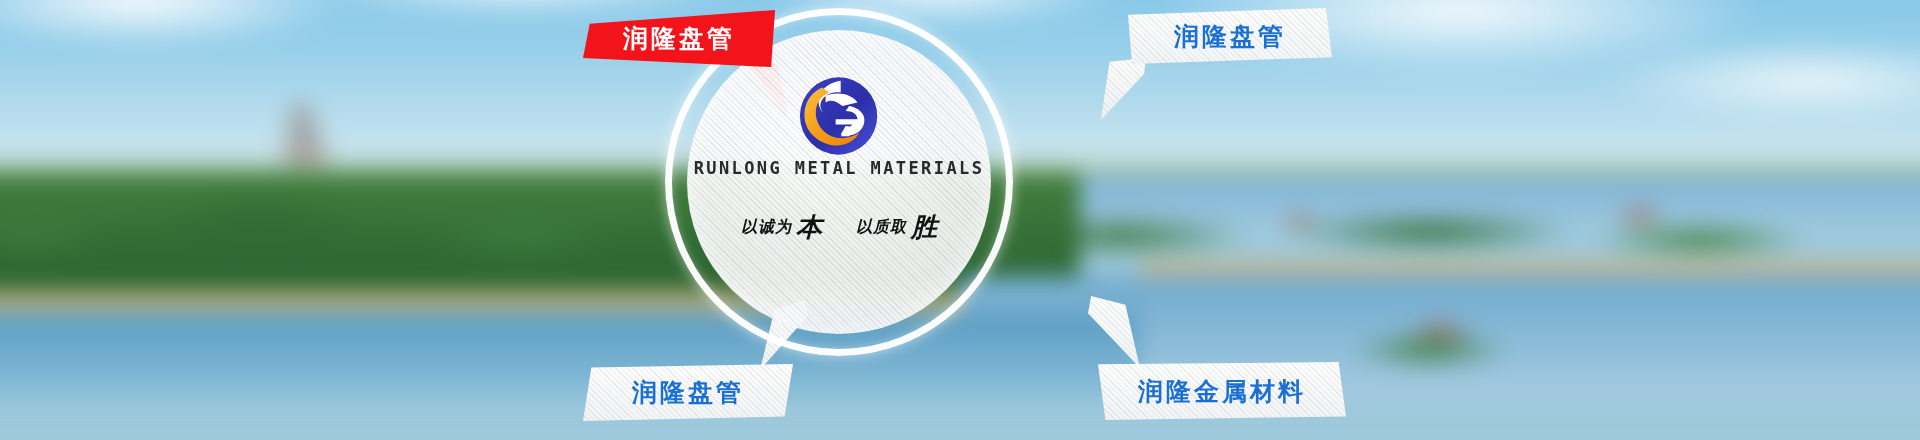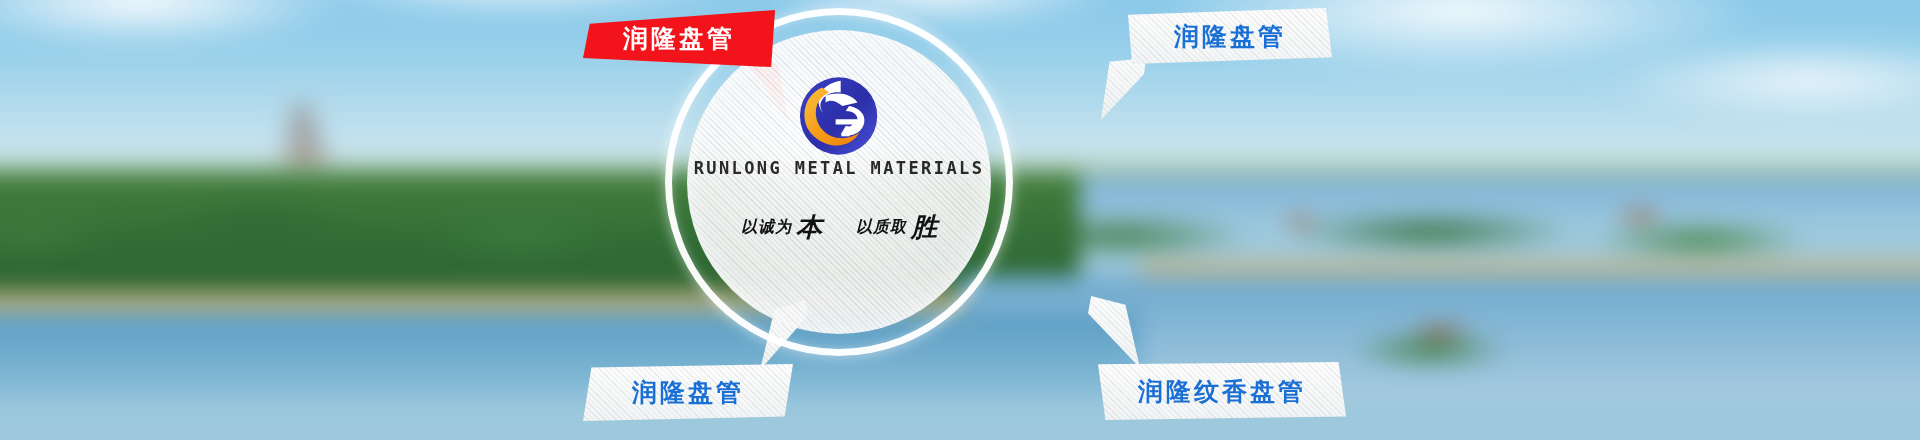--- a/index.html
+++ b/index.html
@@ -265,16 +265,16 @@
   <div class="label lbl-tl">
     <span>润隆盘管</span>
   </div>
   <div class="label lbl-tr">
     <span>润隆盘管</span>
   </div>
   <div class="label lbl-bl">
     <span>润隆盘管</span>
   </div>
   <div class="label lbl-br">
-    <span>润隆纹香盘管</span>
+    <span>润隆金属材料</span>
   </div>
 
 </div>
 
 </body></html>

